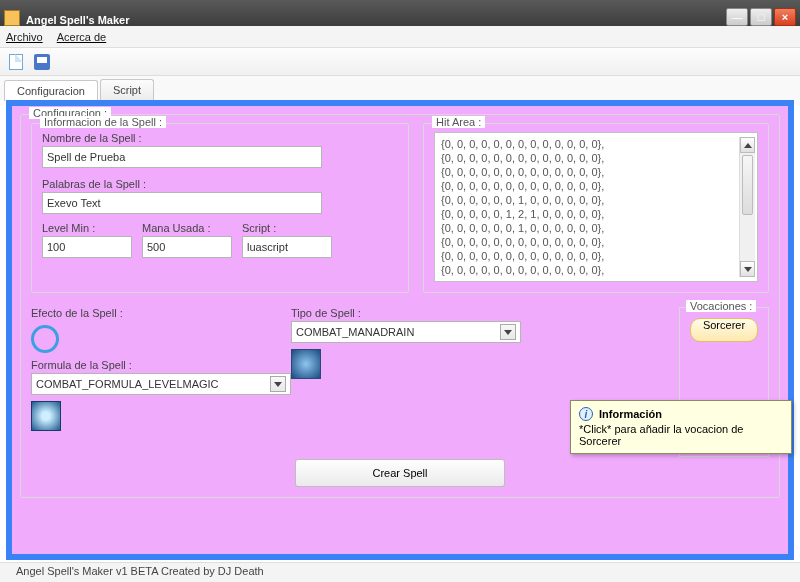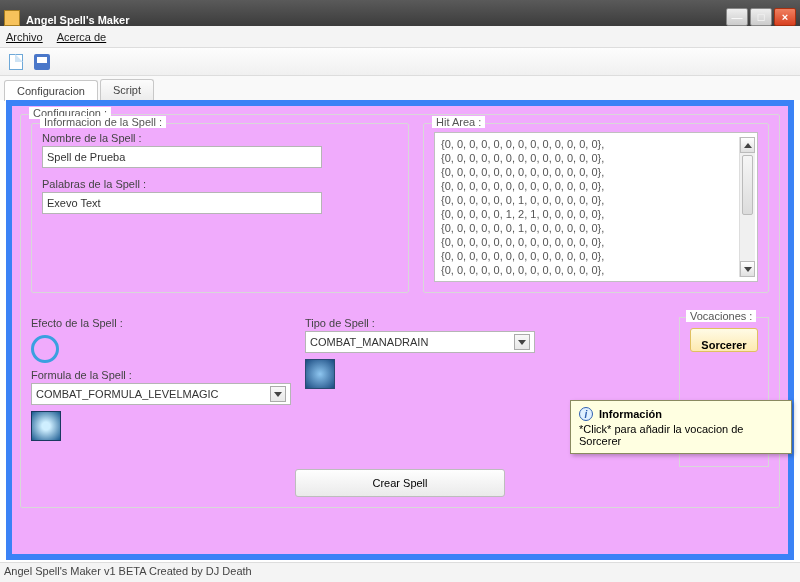--- a/index.html
+++ b/index.html
@@ -43,30 +43,30 @@
 
 .row3 { display: flex; gap: 10px; }
 
 .hitarea-box { border: 1px solid #c0c0c0; background: #fff; padding: 4px 2px 4px 6px; height: 150px; display:flex; }
 .hitarea-text { flex:1; color:#555; white-space:pre; overflow:hidden; line-height:14px; }
 .scrollbar { width:16px; background:#f0f0f0; border-left:1px solid #ddd; position:relative; }
 .scrollbar .sbtn { height:16px; background:linear-gradient(#fff,#e0e0e0); border:1px solid #bbb; display:flex;align-items:center;justify-content:center; }
 .scrollbar .thumb { position:absolute; top:18px; left:2px; right:2px; height:60px; background:linear-gradient(#f6f6f6,#dcdcdc); border:1px solid #bbb; border-radius:2px; }
 
 .voc-group { border:1px solid #d8d8d8; padding:10px; width:90px; }
-.voc-btn { height:24px; border:1px solid #bdbdbd; background:linear-gradient(#fefefe,#eaeaea); border-radius:3px; display:flex;align-items:flex-end;justify-content:center; margin-bottom:8px;font-weight:bold; }
+.voc-btn { height:24px; border:1px solid #bdbdbd; background:linear-gradient(#fefefe,#eaeaea); border-radius:10px; display:flex;align-items:flex-start;justify-content:center; margin-bottom:8px; }
 .voc-btn.hover { background:linear-gradient(#fffbe6,#fde9b0); border-color:#e0c060; }
 
 .effect-icon-circle { width:28px;height:28px; border:3px solid #3aa0e0; border-radius:50%; margin:6px 0; }
 .effect-icon-square { width:30px;height:30px; border:1px solid #2a4a70; background:radial-gradient(circle,#8ec6f0,#1a4a80); margin:6px 0; }
 .formula-icon { width:30px;height:30px; border:1px solid #1a3a60; background:radial-gradient(circle,#cfefff 20%,#1a5a90); margin:6px 0; }
 
 .create-btn { width:210px; height:28px; border:1px solid #bdbdbd; background:linear-gradient(#fefefe,#eaeaea); border-radius:3px; display:flex;align-items:center;justify-content:center; margin:2px auto 0; }
 
-.statusbar { height:20px; background:#f4f4f4; border-top:1px solid #ddd; padding:2px 4px; color:#444; }
+.statusbar { height:20px; background:#f4f4f4; border-top:1px solid #ddd; padding:2px 16px; color:#444; }
 
 
 .tooltip { position:absolute; top:400px; left:570px; width:222px; background:#ffffe1; border:1px solid #8a8a60; padding:6px 8px; box-shadow:2px 2px 4px rgba(0,0,0,.25); z-index:10; }
 .tooltip .tt-head { font-weight:bold; display:flex; align-items:center; gap:6px; margin-bottom:2px; }
 .info-icon { width:14px;height:14px;border-radius:50%;border:1px solid #3060b0;background:#dff0ff;color:#3060b0;display:flex;align-items:center;justify-content:center;font-style:italic;font-weight:bold;font-size:10px; }
 </style>
 </head>
 <body>
 
 <div class="titlebar">
@@ -115,20 +115,40 @@
         <span class="lbl">Nombre de la Spell :</span>
         <div class="textbox" style="width:280px;">
             <span>Spell de Prueba</span>
           </div>
 
         <span class="lbl" style="margin-top:10px;">Palabras de la Spell :</span>
         <div class="textbox" style="width:280px;">
             <span>Exevo Text</span>
           </div>
 
+        <div class="row3" style="margin-top:8px;">
+          <div>
+            <span class="lbl">Level Min :</span>
+            <div class="textbox" style="width:90px;">
+                <span>100</span>
+              </div>
+          </div>
+          <div>
+            <span class="lbl">Mana Usada :</span>
+            <div class="textbox" style="width:90px;">
+                <span>500</span>
+              </div>
+          </div>
+          <div>
+            <span class="lbl">Script :</span>
+            <div class="textbox" style="width:90px;">
+                <span>luascript</span>
+              </div>
+          </div>
+        </div>
       </div>
 
       <div class="groupbox" style="width:346px;">
         <div class="legend">Hit Area :</div>
         <div class="hitarea-box">
           <div class="hitarea-text">{0, 0, 0, 0, 0, 0, 0, 0, 0, 0, 0, 0, 0},
 {0, 0, 0, 0, 0, 0, 0, 0, 0, 0, 0, 0, 0},
 {0, 0, 0, 0, 0, 0, 0, 0, 0, 0, 0, 0, 0},
 {0, 0, 0, 0, 0, 0, 0, 0, 0, 0, 0, 0, 0},
 {0, 0, 0, 0, 0, 0, 1, 0, 0, 0, 0, 0, 0},
@@ -143,21 +163,21 @@
               </div>
             <div class="thumb"></div>
             <div class="sbtn" style="position:absolute;bottom:0;left:0;right:0;">
                 <div class="tri"></div>
               </div>
           </div>
         </div>
       </div>
     </div>
 
-    <div style="display:flex; gap:14px; margin-top:16px;">
+    <div style="display:flex; margin-top:6px;">
       <div style="width:260px;">
         <span class="lbl">Efecto de la Spell :</span>
         <div class="effect-icon-circle"></div>
 
         <span class="lbl">Formula de la Spell :</span>
         <div class="combo">
           <span>COMBAT_FORMULA_LEVELMAGIC</span>
           <div class="arrow">
               <div class="tri"></div>
             </div>

